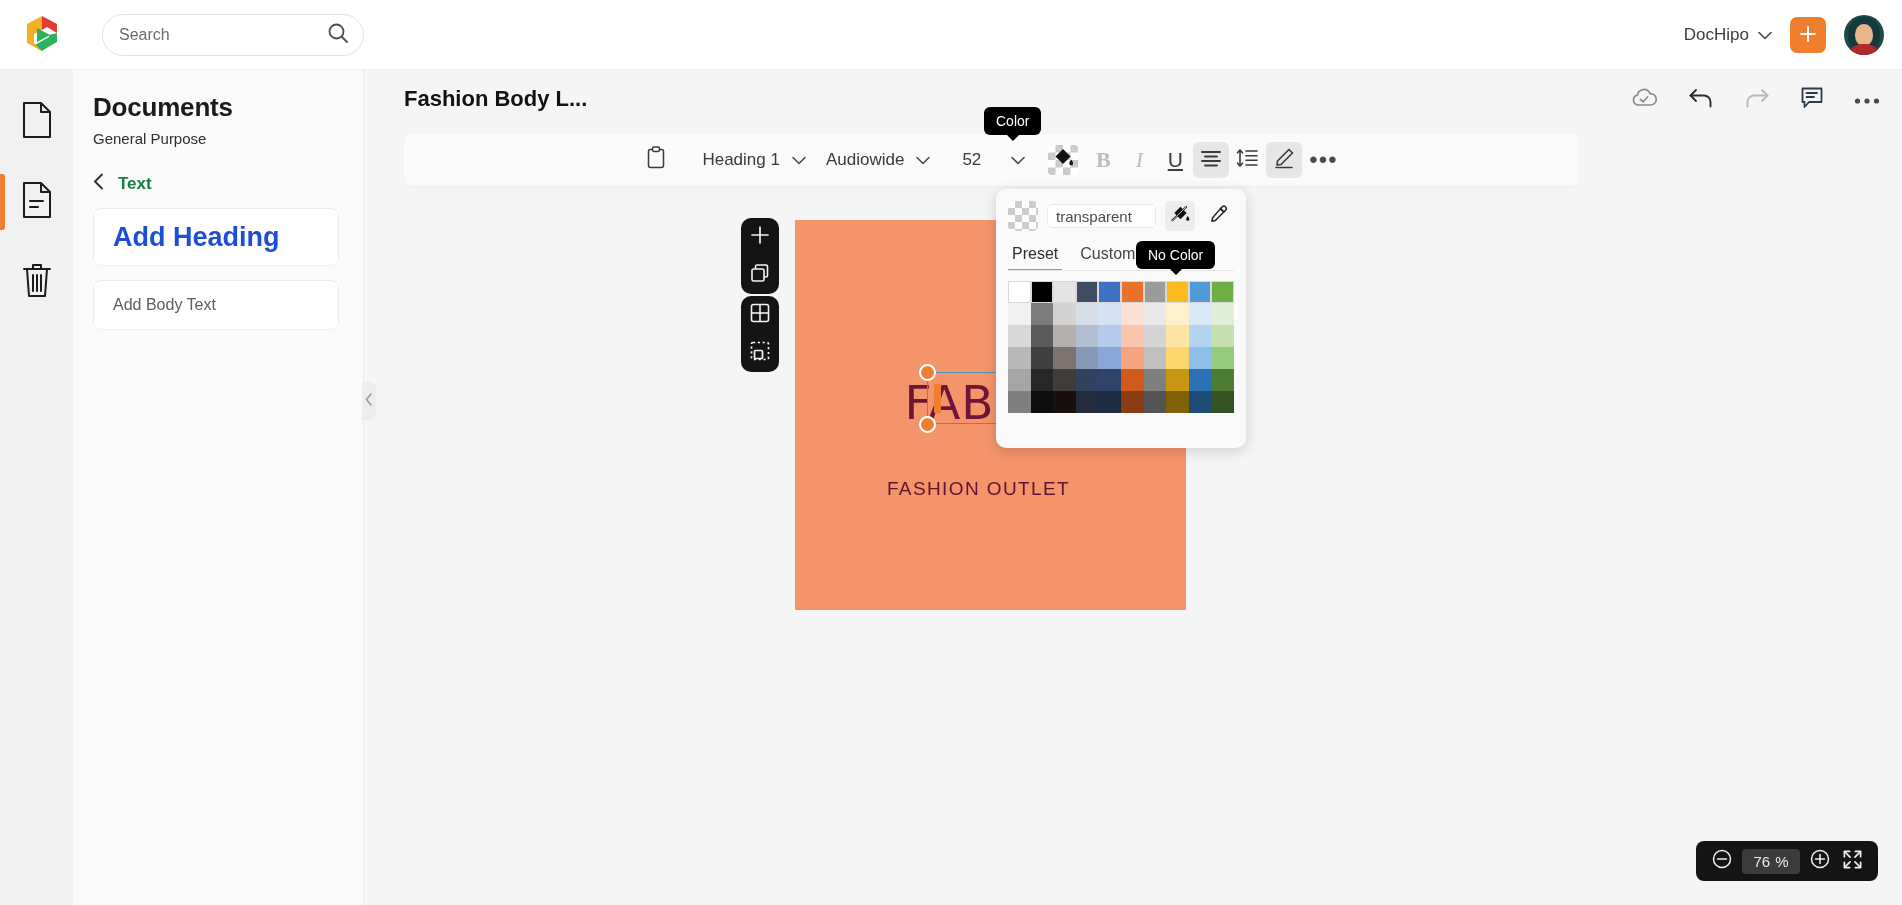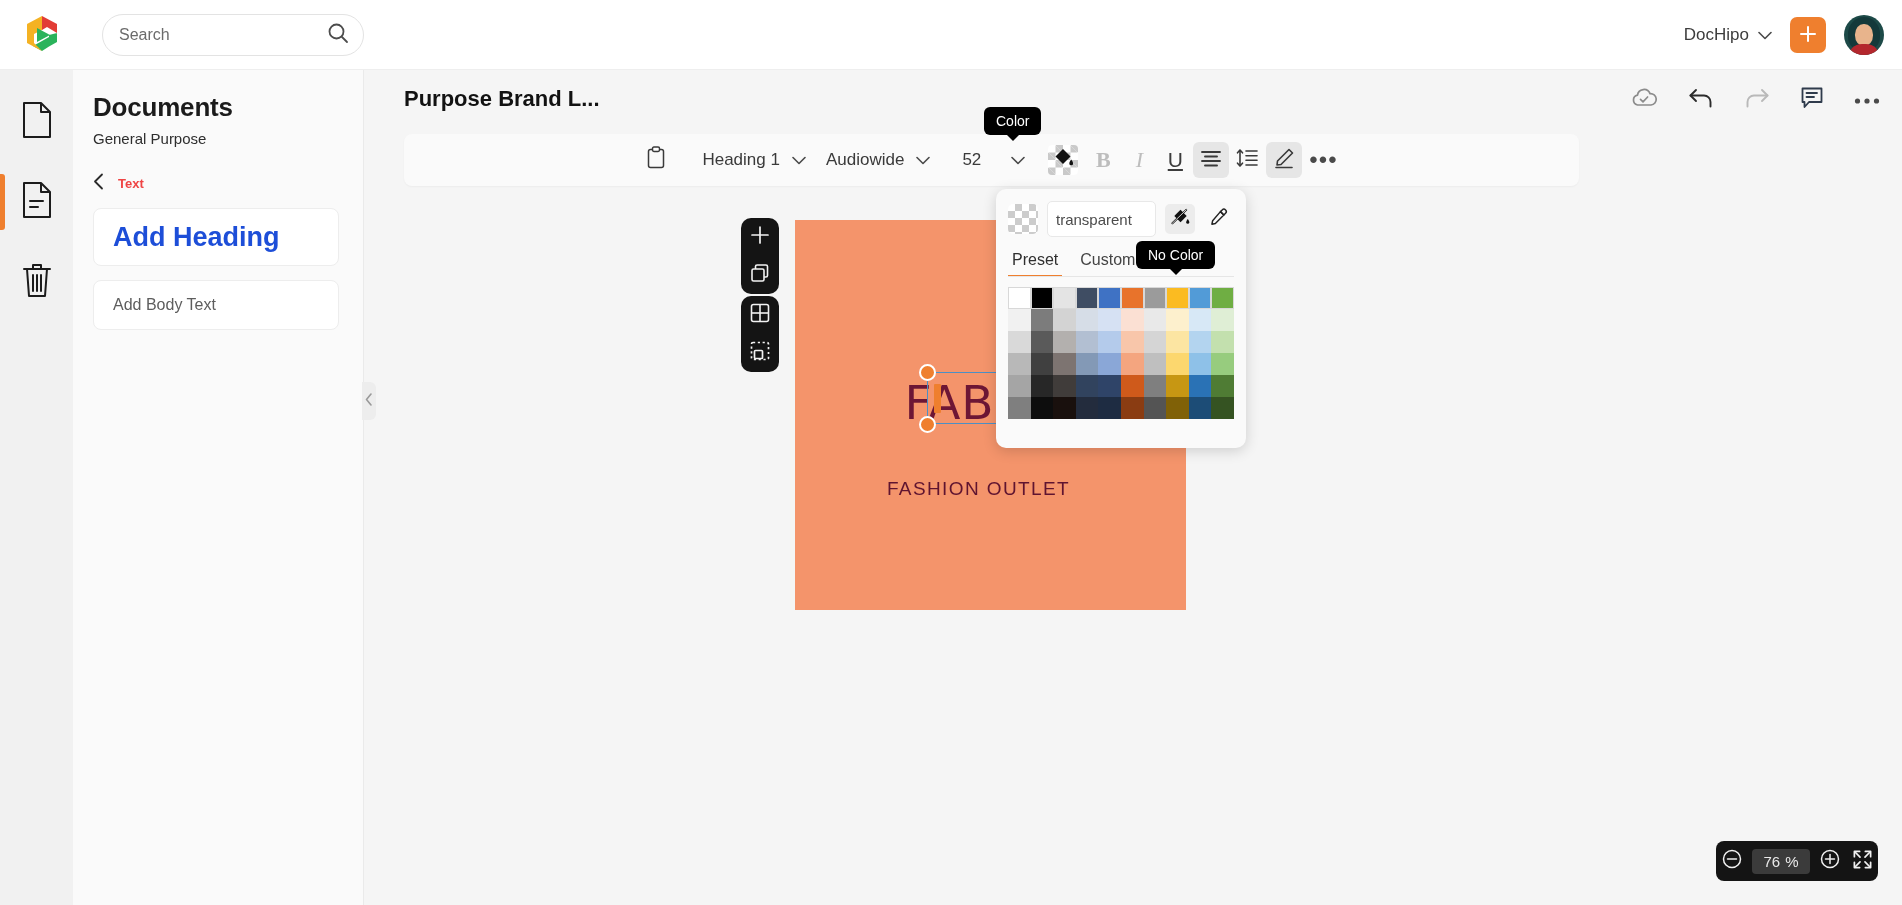--- a/index.html
+++ b/index.html
@@ -68,21 +68,21 @@
   .panel {
     position: absolute; top: 70px; left: 73px; width: 291px; height: 835px;
     background: #fafafa; border-right: 1px solid #eaeaea; padding: 22px 24px 0 20px;
     z-index: 25;
   }
   .panel h1 { font-size: 26px; font-weight: bold; color: #1b1b1b; letter-spacing: -0.2px; }
   .panel .subtitle { font-size: 15px; color: #2e2e2e; margin-top: 7px; }
   .panel .back-row {
     display: flex; align-items: center; gap: 14px; margin-top: 26px; cursor: pointer;
   }
-  .panel .back-row .bk-label { font-size: 13px; font-weight: bold; color: #ef4444; }
+  .panel .back-row .bk-label { font-size: 17px; font-weight: bold; color: #15803d; }
   .text-card {
     background: #ffffff; border: 1px solid #ededed; border-radius: 8px;
     margin-top: 14px; height: 56px; display: flex; align-items: center;
     padding-left: 19px; cursor: pointer;
   }
   .text-card.heading { font-size: 27px; font-weight: bold; color: #1d4ed8; height: 58px; }
   .text-card.subheading { font-size: 23px; color: #3a3a3a; }
   .text-card.body { font-size: 16px; color: #5d5d5d; height: 50px; }
 
   .collapse-handle {
@@ -192,21 +192,21 @@
   }
   .cp-head { display:flex; align-items:center; gap: 9px; padding: 0 12px; }
   .cp-swatch {
     width: 30px; height: 30px; border-radius: 5px; flex: none;
     background-image:
       linear-gradient(45deg, #cccccc 25%, transparent 25%, transparent 75%, #cccccc 75%),
       linear-gradient(45deg, #cccccc 25%, transparent 25%, transparent 75%, #cccccc 75%);
     background-size: 14px 14px; background-position: 0 0, 7px 7px; background-color:#fff;
   }
   .cp-input {
-    flex: 1; height: 36px; border: 1px solid #e8e8e8; border-radius: 5px;
+    flex: 1; height: 24px; border: 1px solid #e8e8e8; border-radius: 5px;
     background: #fff; font-size: 15px; color: #4c4c4c; padding: 0 8px;
     outline: none; font-family: "Liberation Sans", sans-serif; min-width: 0;
   }
   .cp-iconbtn {
     width: 30px; height: 30px; border-radius: 5px; display:flex;
     align-items:center; justify-content:center; cursor: pointer; flex:none;
   }
   .cp-iconbtn.active { background: #ececec; }
   .cp-tabs { display:flex; gap: 0; margin-top: 14px; padding: 0 12px; position: relative; }
   .cp-tab {
@@ -222,21 +222,21 @@
   .cp-grid {
     margin: 10px 12px 0 12px; display: grid; grid-template-columns: repeat(10, 1fr);
     gap: 0px;
   }
   .cp-grid .sw { width: 100%; height: 22px; cursor: pointer; }
 
   
   .zoombar {
     position: absolute; right: 24px; bottom: 24px; height: 40px; border-radius: 8px;
     background: #141414; display:flex; align-items:center; gap: 8px;
-    padding: 0 4px; z-index: 45;
+    padding: 0 14px; z-index: 45;
   }
   .zb-btn { width: 24px; height: 24px; display:flex; align-items:center;
     justify-content:center; cursor:pointer; }
   .zb-val {
     background: #3b3b3b; border-radius: 4px; height: 25px; min-width: 58px;
     display:flex; align-items:center; justify-content:center; gap: 5px;
     color: #e9e9e9; font-size: 15px; cursor: pointer;
   }
 </style>
 </head>
@@ -344,21 +344,21 @@
   </div>
 
   <div class="collapse-handle">
     <span>
       <svg width="8" height="13" viewBox="0 0 8 13" fill="none" stroke="#9a9a9a" stroke-width="1.6">
         <polyline points="6,1 1.5,6.5 6,12" stroke-linecap="round" stroke-linejoin="round"></polyline>
       </svg>
     </span>
   </div>
 
-  <div class="doc-title">Purpose Brand L...</div>
+  <div class="doc-title">Fashion Body L...</div>
 
   <div class="doc-actions">
     <div class="act">
       <span>
         <svg width="28" height="22" viewBox="0 0 28 22" fill="none" stroke="#8b8b8b" stroke-width="1.7">
           <path d="M7.5 18 A5 5 0 0 1 7.5 8.2 A6.5 6.5 0 0 1 20 6.6 A5.6 5.6 0 0 1 21 18 Z" stroke-linejoin="round"></path>
           <polyline points="10.5,12.4 13,14.8 17.6,10" stroke-linecap="round" stroke-linejoin="round"></polyline>
         </svg>
       </span>
     </div>

